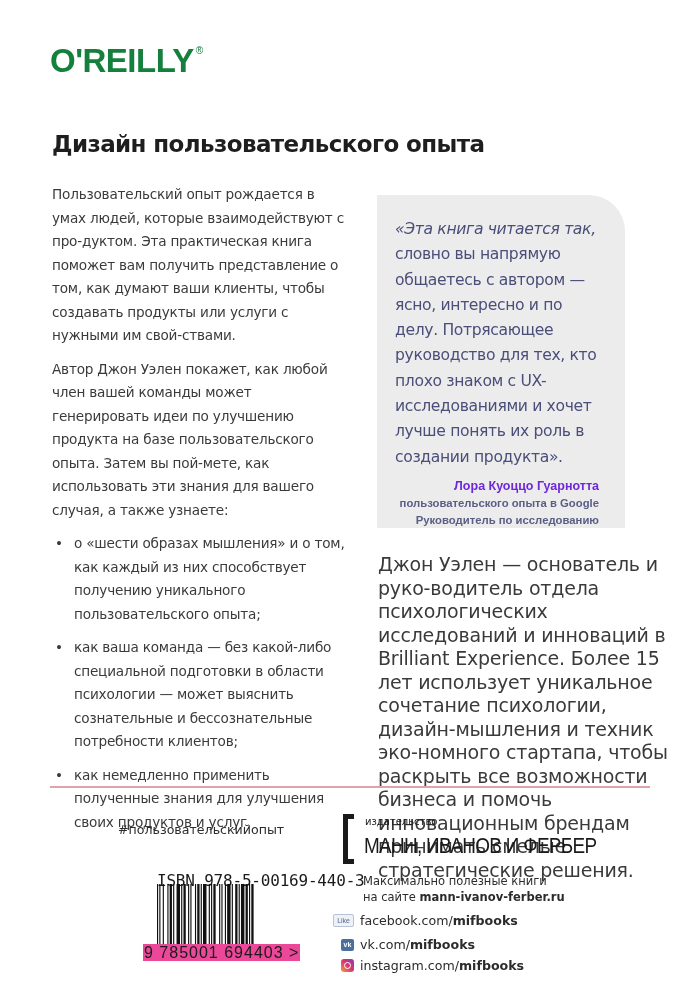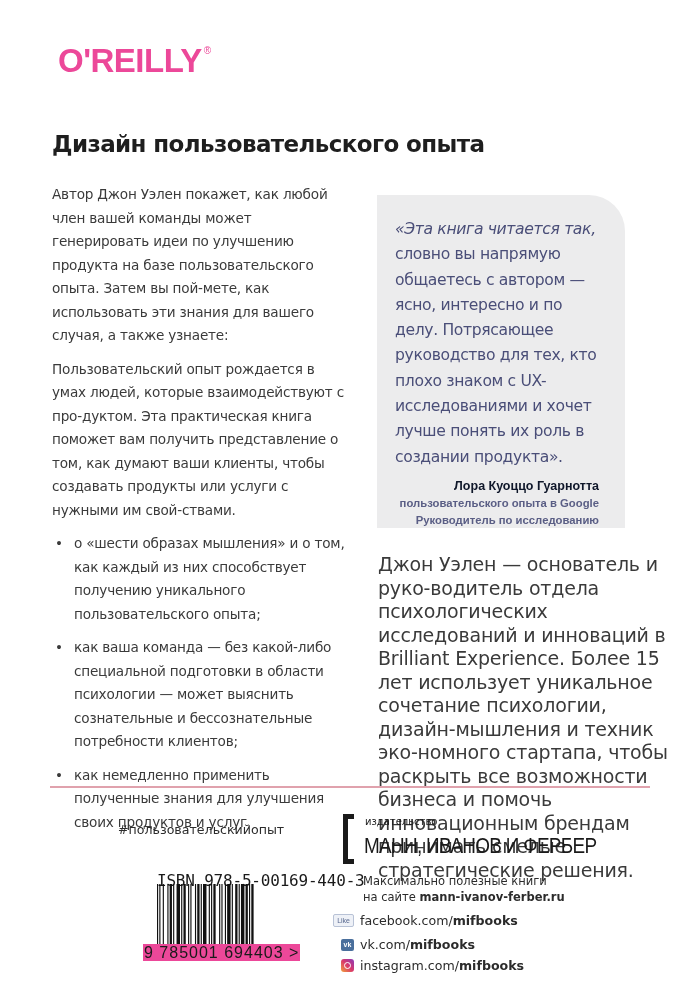--- a/index.html
+++ b/index.html
@@ -1,22 +1,22 @@
 <!DOCTYPE html>
 <html><head>
 <meta charset="utf-8">
 <style>
   * { box-sizing: border-box; margin: 0; padding: 0; }
   html, body { width: 695px; height: 1000px; background: #ffffff; overflow: hidden; }
   body { position: relative; font-family: "DejaVu Sans", sans-serif; color: #2b2b2b; }
 
   .logo {
-    position: absolute; left: 58px; top: 44px;
+    position: absolute; left: 50px; top: 44px;
     font-family: "Liberation Sans", sans-serif; font-weight: 700;
-    font-size: 33px; letter-spacing: -0.5px; color: #ec4899; line-height: 1;
+    font-size: 33px; letter-spacing: -0.5px; color: #15803d; line-height: 1;
   }
   .logo .reg { font-size: 10px; vertical-align: top; position: relative; top: 2px; margin-left: 2px; font-weight: 400; }
 
   .book-title {
     position: absolute; left: 52px; top: 133px;
     font-family: "DejaVu Sans", sans-serif; font-weight: 700;
     font-size: 23px; letter-spacing: -0.6px; color: #1e1e1e; line-height: 1;
   }
 
   .left-col {
@@ -32,21 +32,21 @@
     position: absolute; left: 377px; top: 195px; width: 248px; height: 333px;
     background: #ececed; border-top-right-radius: 36px;
     padding: 22px 26px 0 18px;
   }
   .quote-text {
     font-size: 15.6px; line-height: 25.3px; color: #4a4e78; letter-spacing: -0.35px;
   }
   .quote-text .lead { font-style: italic; }
   .quote-author {
     margin-top: 8px; text-align: right; font-family: "Liberation Sans", sans-serif;
-    font-weight: 700; font-size: 12.5px; line-height: 17px; color: #0f172a;
+    font-weight: 700; font-size: 12.5px; line-height: 17px; color: #6d28d9;
   }
   .quote-role {
     text-align: right; font-family: "Liberation Sans", sans-serif; font-weight: 700;
     font-size: 11.3px; line-height: 17px; color: #5a5e85;
   }
 
   .right-col {
     position: absolute; left: 378px; top: 553px; width: 300px;
     font-size: 19px; line-height: 23.5px; color: #3a3a3a; letter-spacing: -0.2px;
   }
@@ -99,22 +99,22 @@
   .ig-ico::after { content: ""; position: absolute; left: 3px; top: 3px; width: 5px; height: 5px; border: 1.2px solid #fff; border-radius: 50%; }
 </style>
 </head>
 <body>
 
 <div class="logo"><span>O'REILLY</span><span class="reg">®</span></div>
 
 <h1 class="book-title">Дизайн пользовательского опыта</h1>
 
 <div class="left-col">
+  <p>Пользовательский опыт рождается в умах людей, которые взаимодействуют с про-дуктом. Эта практическая книга поможет вам получить  представление о том, как думают ваши клиенты, чтобы создавать продукты или услуги с нужными им свой-ствами.</p>
   <p>Автор Джон Уэлен покажет, как любой член вашей команды может генерировать идеи по улучшению продукта на базе пользовательского опыта. Затем вы пой-мете, как использовать эти знания для вашего случая, а также узнаете:</p>
-  <p>Пользовательский опыт рождается в умах людей, которые взаимодействуют с про-дуктом. Эта практическая книга поможет вам получить  представление о том, как думают ваши клиенты, чтобы создавать продукты или услуги с нужными им свой-ствами.</p>
   <ul>
     <li><span class="bullet">•</span><span>о «шести образах мышления» и о том, как каждый из них способствует получению уникального пользовательского опыта;</span></li>
     <li><span class="bullet">•</span><span>как ваша команда — без какой-либо специальной подготовки в области психологии — может выяснить сознательные и бессознательные потребности клиентов;</span></li>
     <li><span class="bullet">•</span><span>как немедленно применить полученные знания для улучшения своих продуктов и услуг.</span></li>
   </ul>
 </div>
 
 <div class="quote-box">
   <div class="quote-text"><span class="lead">«Эта книга читается так,</span> <span>словно вы напрямую общаетесь с автором — ясно, интересно и по делу. Потрясающее руководство для тех, кто плохо знаком с UX-исследованиями и хочет лучше понять их роль в создании продукта».</span></div>
   <div class="quote-author">Лора Куоццо Гуарнотта</div>

